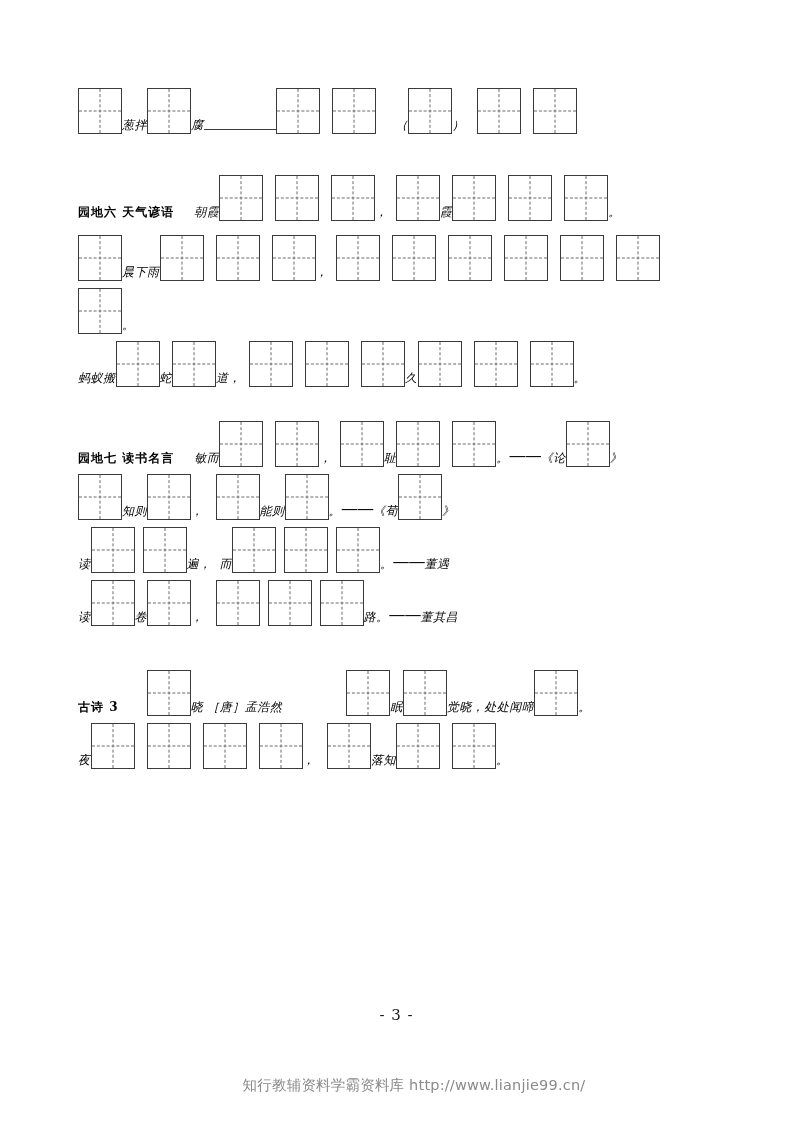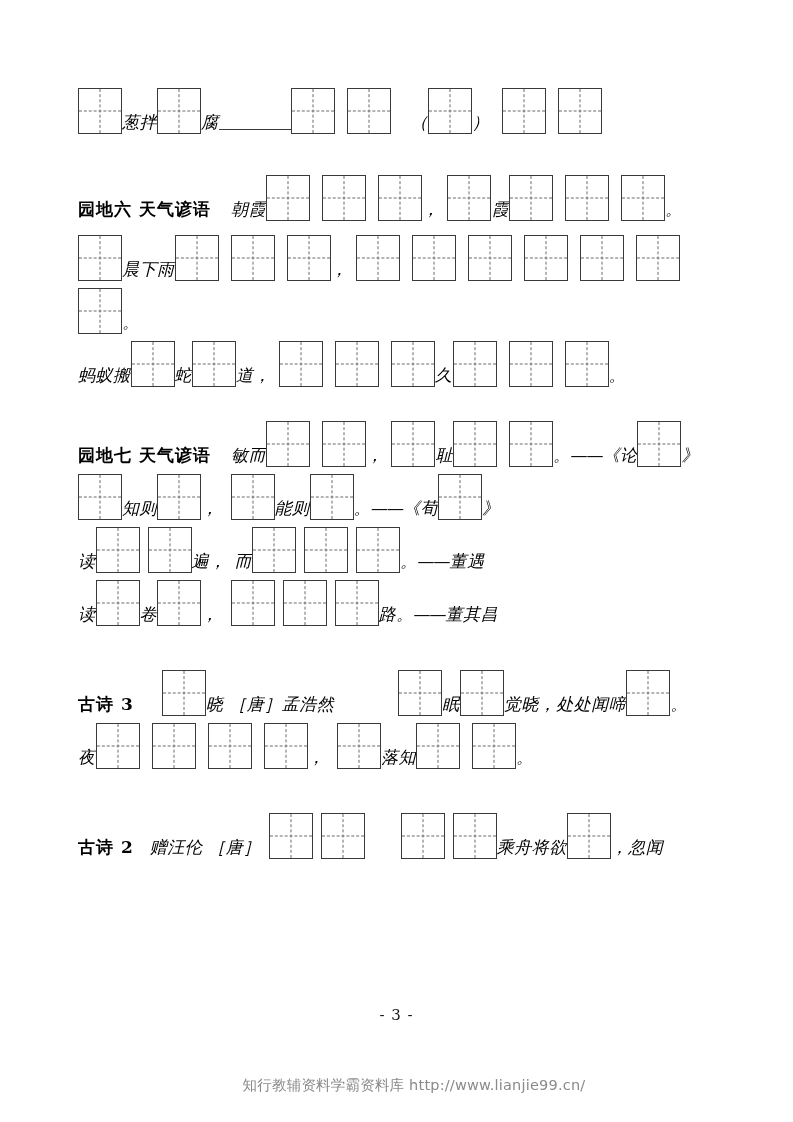--- a/index.html
+++ b/index.html
@@ -70,31 +70,31 @@
     left: 0;
     right: 0;
     border-top: 1px dashed #6b6b6b;
     transform: translateY(-0.5px);
   }
 
   
   .han {
     flex: 0 0 auto;
     font-family: "DejaVu Serif", "Liberation Serif", serif;
-    font-size: 17px;
+    font-size: 12px;
     line-height: 1;
     padding-bottom: 3px;
     letter-spacing: 0.5px;
     font-style: italic;
   }
 
   .heading {
     flex: 0 0 auto;
     font-family: "DejaVu Serif", "Liberation Serif", serif;
-    font-size: 17px;
+    font-size: 12px;
     font-weight: bold;
     line-height: 1;
     padding-bottom: 3px;
     letter-spacing: 1px;
   }
 
   
   .joiner {
     flex: 0 0 auto;
     height: 46px;
@@ -247,21 +247,21 @@
           <span style="flex: 0 0 auto; width: 12px;"></span>
           <span class="tian"></span>
           <span class="han">。</span>
         </div>
     </div>
 
     <div class="blockgap"></div>
 
     <div>
       <div class="line">
-          <span class="heading">园地七  天气谚语</span>
+          <span class="heading">园地七  读书名言</span>
           <span style="flex: 0 0 auto; width: 20px;"></span>
           <span class="han">敏而</span>
           <span class="tian"></span>
           <span style="flex: 0 0 auto; width: 12px;"></span>
           <span class="tian"></span>
           <span class="han">，</span>
           <span style="flex: 0 0 auto; width: 8px;"></span>
           <span class="tian"></span>
           <span class="han">耻</span>
           <span class="tian"></span>
@@ -358,36 +358,18 @@
           <span class="han">落知</span>
           <span class="tian"></span>
           <span style="flex: 0 0 auto; width: 12px;"></span>
           <span class="tian"></span>
           <span class="han">。</span>
         </div>
     </div>
 
     <div class="blockgap-lg"></div>
 
-    <div>
-      <div class="line">
-          <span class="heading">古诗 2</span>
-          <span style="flex: 0 0 auto; width: 16px;"></span>
-          <span class="han">赠汪伦 ［唐］</span>
-          <span style="flex: 0 0 auto; width: 8px;"></span>
-          <span class="tian"></span>
-          <span style="flex: 0 0 auto; width: 8px;"></span>
-          <span class="tian"></span>
-          <span style="flex: 0 0 auto; width: 36px;"></span>
-          <span class="tian"></span>
-          <span style="flex: 0 0 auto; width: 8px;"></span>
-          <span class="tian"></span>
-          <span class="han">乘舟将欲</span>
-          <span class="tian"></span>
-          <span class="han">，忽闻</span>
-        </div>
-    </div>
 
   </div>
 
   <div class="pagenum">- 3 -</div>
   <div class="footer">知行教辅资料学霸资料库 http://www.lianjie99.cn/</div>
 </div>
 
 </body></html>

